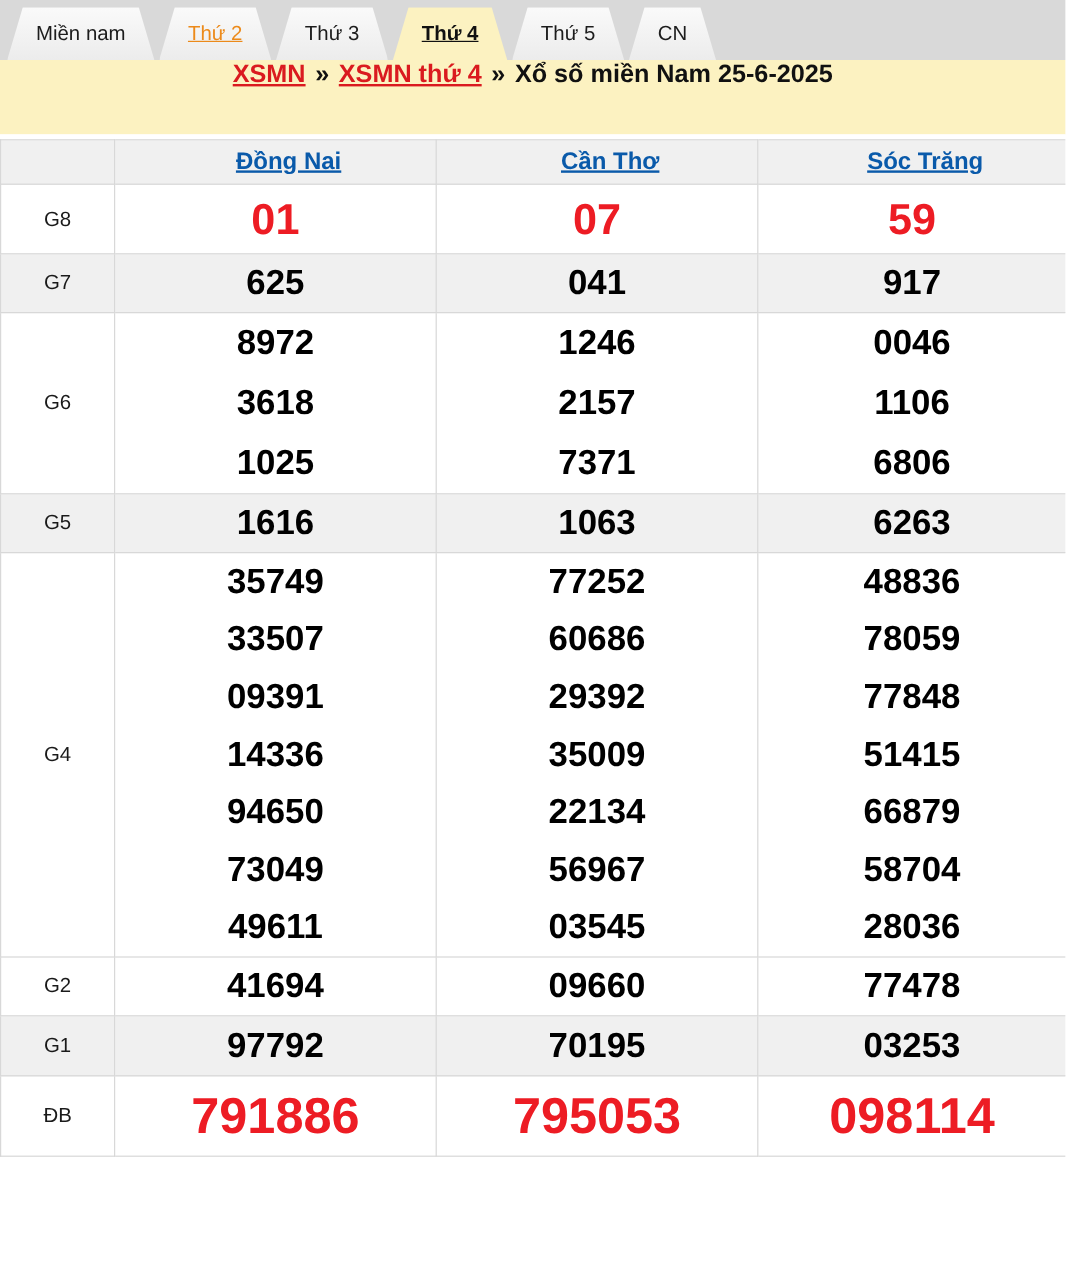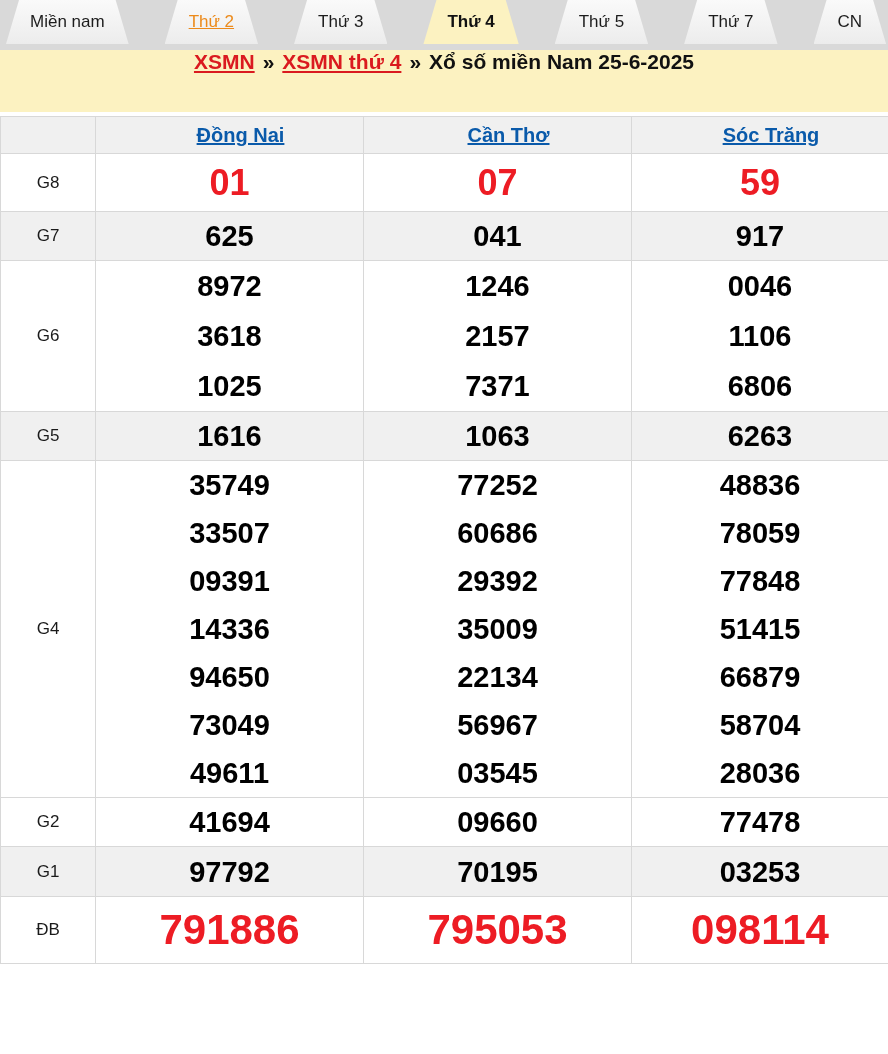--- a/index.html
+++ b/index.html
@@ -9,29 +9,29 @@
     --yellow:#fcf2c1;
     --bar-gray:#d9d9d9;
     --stripe:#f0f0f0;
     --border:#d8d8d8;
   }
   *{box-sizing:border-box;margin:0;padding:0;}
   html,body{width:888px;height:1054px;overflow:hidden;background:#fff;
     font-family:"Liberation Sans","DejaVu Sans",sans-serif;}
 
   
-  .tabbar{height:50px;background:var(--bar-gray);display:flex;
-    padding-left:6px;gap:32px;}
+  .tabbar{height:50px;background:var(--bar-gray);display:flex;align-items:flex-end;
+    padding-left:6px;}
   .tab{display:flex;align-items:center;justify-content:center;height:44px;
     padding:0 24px;margin-right:4px;font-size:17px;color:#1c1c1c;text-decoration:none;
     background:linear-gradient(#fafafa,#ececec);
     clip-path:polygon(13px 0,calc(100% - 13px) 0,100% 100%,0 100%);
     cursor:pointer;white-space:nowrap;}
   .tab.orange{color:var(--tab-orange);text-decoration:underline;}
-  .tab.active{background:var(--yellow);font-weight:bold;color:#111;}
+  .tab.active{background:var(--yellow);font-weight:bold;color:#111;text-decoration:underline;}
 
   
   .crumbbar{height:62px;background:var(--yellow);display:flex;
     justify-content:center;font-size:21px;font-weight:bold;color:#111;gap:8px;}
   .crumbbar a{color:#da1a1f;text-decoration:underline;cursor:pointer;}
   .crumb-sep{font-weight:bold;color:#111;}
   .gap{height:4px;background:#fff;}
 
   
   table{width:100%;border-collapse:collapse;table-layout:fixed;}
@@ -55,21 +55,20 @@
 </style>
 </head>
 <body>
 
 <div class="tabbar">
     <a class="tab">Miền nam</a>
     <a class="tab orange">Thứ 2</a>
     <a class="tab">Thứ 3</a>
     <a class="tab active">Thứ 4</a>
     <a class="tab">Thứ 5</a>
-    <a class="tab">Thứ 7</a>
     <a class="tab">CN</a>
   </div>
 
 <div class="crumbbar">
   <a>XSMN</a>
   <span class="crumb-sep">»</span>
   <a>XSMN thứ 4</a>
   <span class="crumb-sep">»</span>
   <span>Xổ số miền Nam 25-6-2025</span>
 </div>

